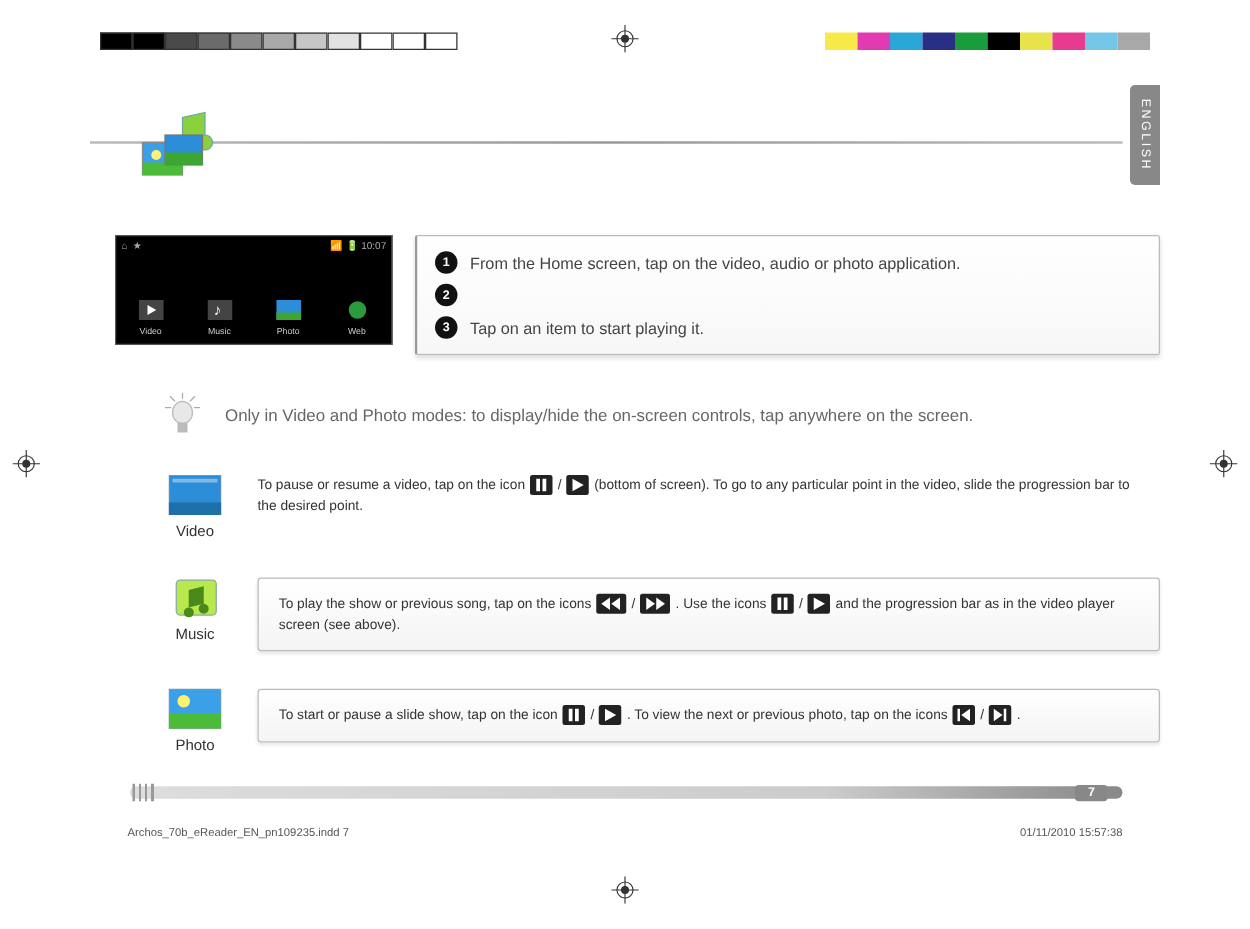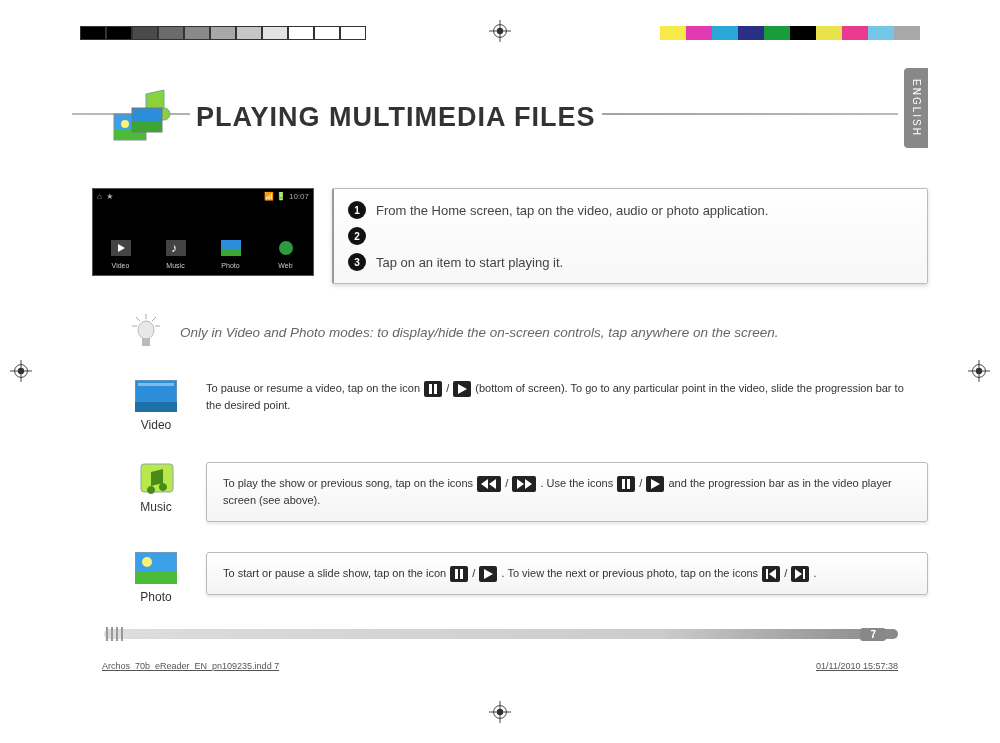--- a/index.html
+++ b/index.html
@@ -140,21 +140,20 @@
     font-weight: bold;
     display: flex; align-items:center; justify-content:center;
   }
   
   .tip-row {
     margin-top: 30px;
     margin-left: 60px;
     display: flex;
     align-items: center;
     gap: 20px;
-    font-style: italic;
     color: #666;
     font-size: 13.5px;
   }
   .bulb { width: 28px; height: 36px; flex-shrink:0; }
   
   .media-row {
     margin-top: 30px;
     margin-left: 60px;
     display: flex;
     align-items: flex-start;
@@ -221,21 +220,20 @@
     border-radius: 3px;
   }
   .footer-text {
     position: absolute;
     bottom: 14px;
     left: 30px; right: 30px;
     font-size: 9px;
     color: #555;
     display: flex;
     justify-content: space-between;
-    text-decoration: underline;
   }
 </style>
 </head>
 <body>
 
 <div class="regmark reg-top">
   <svg viewBox="0 0 24 24">
       <circle cx="12" cy="12" r="7" fill="none" stroke="#333" stroke-width="1"></circle>
       <circle cx="12" cy="12" r="3.5" fill="#333"></circle>
       <line x1="12" y1="0" x2="12" y2="24" stroke="#333"></line>
@@ -303,21 +301,20 @@
         <rect x="2" y="28" width="32" height="26" fill="#3aa0e8" stroke="#888"></rect>
         <rect x="2" y="44" width="32" height="10" fill="#4cbb3a"></rect>
         <circle cx="13" cy="38" r="4" fill="#fff176"></circle>
         <g transform="translate(28,2)">
           <path d="M6 24 a6 6 0 1 0 0.1 0 M6 24 l0 -18 l18 -4 l0 18 a6 6 0 1 1 -0.1 0" fill="#8bd13b" stroke="#6aa" stroke-width="1"></path>
         </g>
         <rect x="20" y="22" width="30" height="24" fill="#2c8dd8" stroke="#777"></rect>
         <rect x="20" y="36" width="30" height="10" fill="#3da633"></rect>
       </svg>
     </div>
-    <div class="h1">PLAYING MULTIMEDIA FILES</div>
   </div>
 
   <div class="steps-wrap">
     <div class="home-screenshot">
       <div class="hs-top">
         <span>⌂ &nbsp;★</span>
         <span>📶 🔋 <span>10:07</span></span>
       </div>
       <div class="hs-icons">
         <div>

